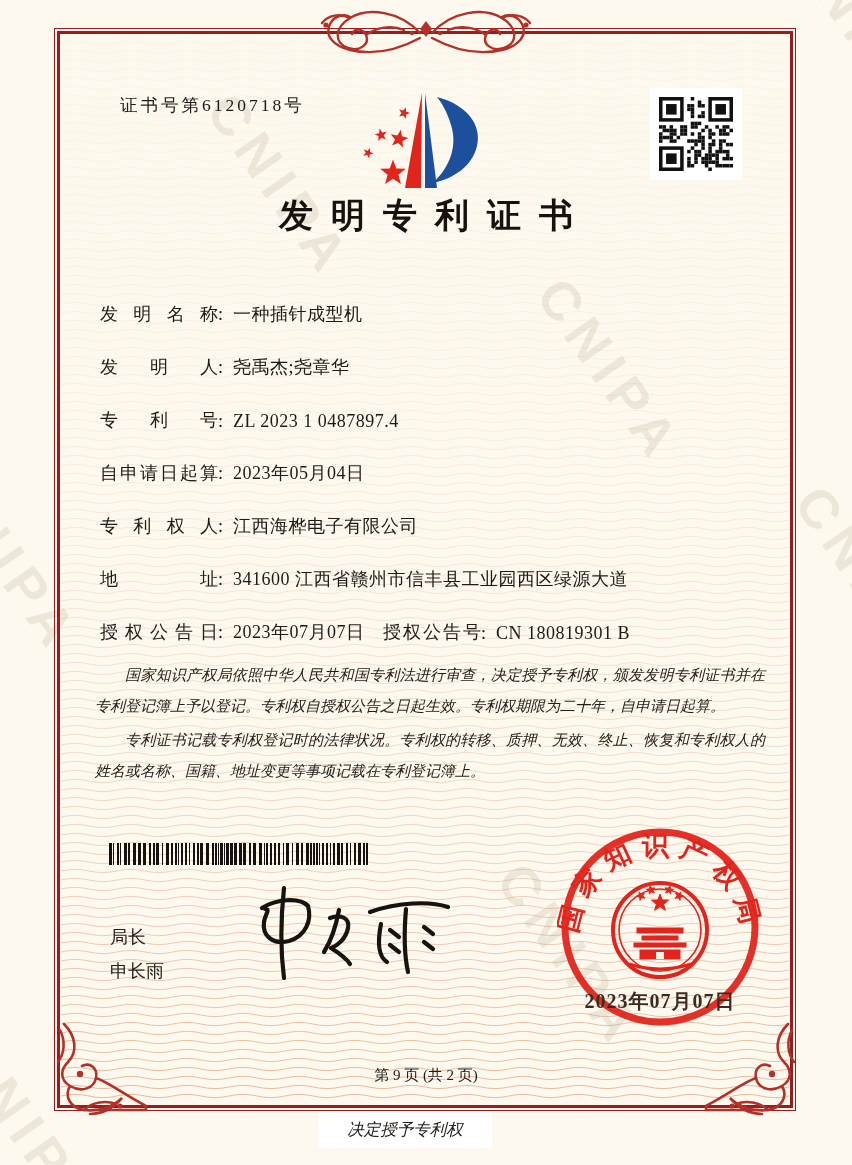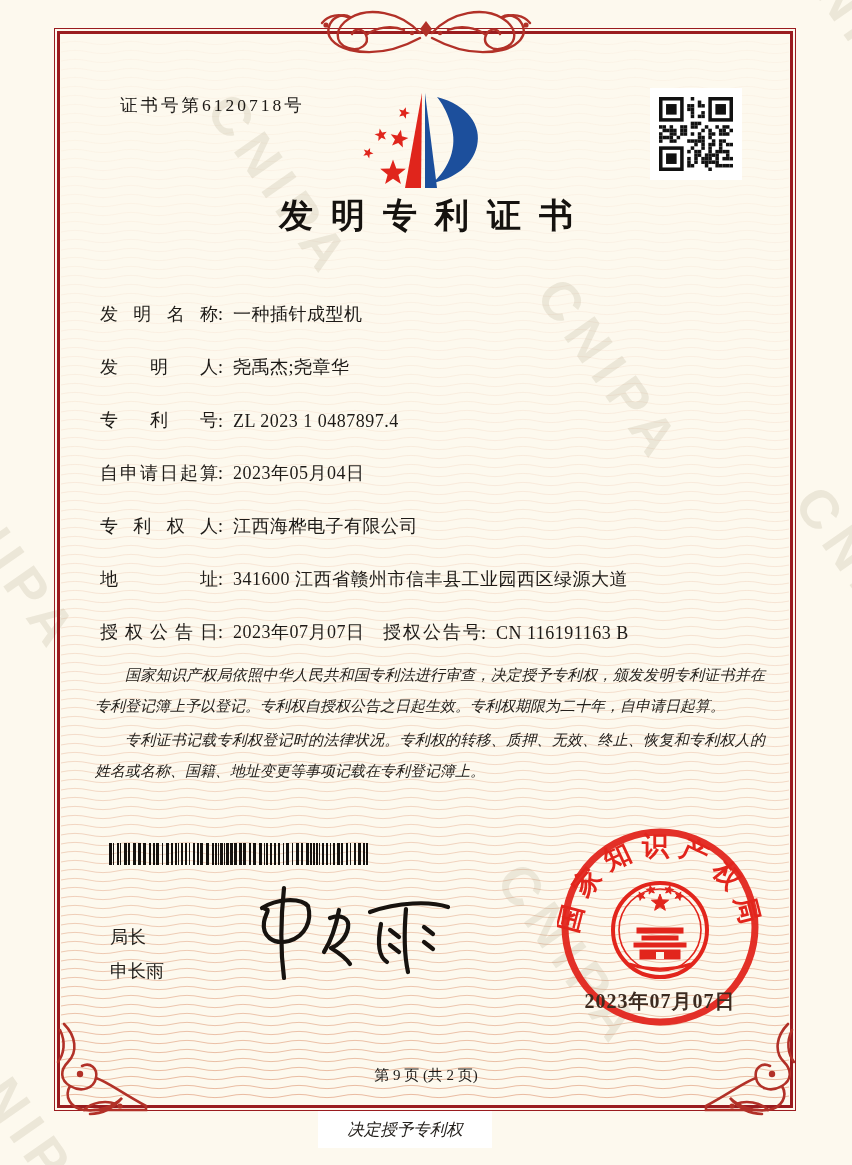--- a/index.html
+++ b/index.html
@@ -411,21 +411,21 @@
   </div>
   <div class="field-row" style="top:514px;font-family:Liberation Serif, serif;">
     <span class="flabel">专利权人</span><span class="fcolon">:</span><span class="fvalue">江西海桦电子有限公司</span>
   </div>
   <div class="field-row" style="top:567px;">
     <span class="flabel">地址</span><span class="fcolon">:</span><span class="fvalue">341600 江西省赣州市信丰县工业园西区绿源大道</span>
   </div>
   <div class="field-row" style="top:620px;">
     <span class="flabel">授权公告日</span><span class="fcolon">:</span><span class="fvalue">2023年07月07日</span>
     <span class="pair2">
-      <span class="flabel2">授权公告号</span><span class="fcolon">:</span><span class="fvalue">CN 116191163 B</span>
+      <span class="flabel2">授权公告号</span><span class="fcolon">:</span><span class="fvalue">CN 180819301 B</span>
     </span>
   </div>
 
   <div class="body-text">
     <p>国家知识产权局依照中华人民共和国专利法进行审查，决定授予专利权，颁发发明专利证书并在专利登记簿上予以登记。专利权自授权公告之日起生效。专利权期限为二十年，自申请日起算。</p>
     <p>专利证书记载专利权登记时的法律状况。专利权的转移、质押、无效、终止、恢复和专利权人的姓名或名称、国籍、地址变更等事项记载在专利登记簿上。</p>
   </div>
 
   <div class="barcode" id="barcode">
       <div style="width: 3px; margin-right: 1px;"></div>

